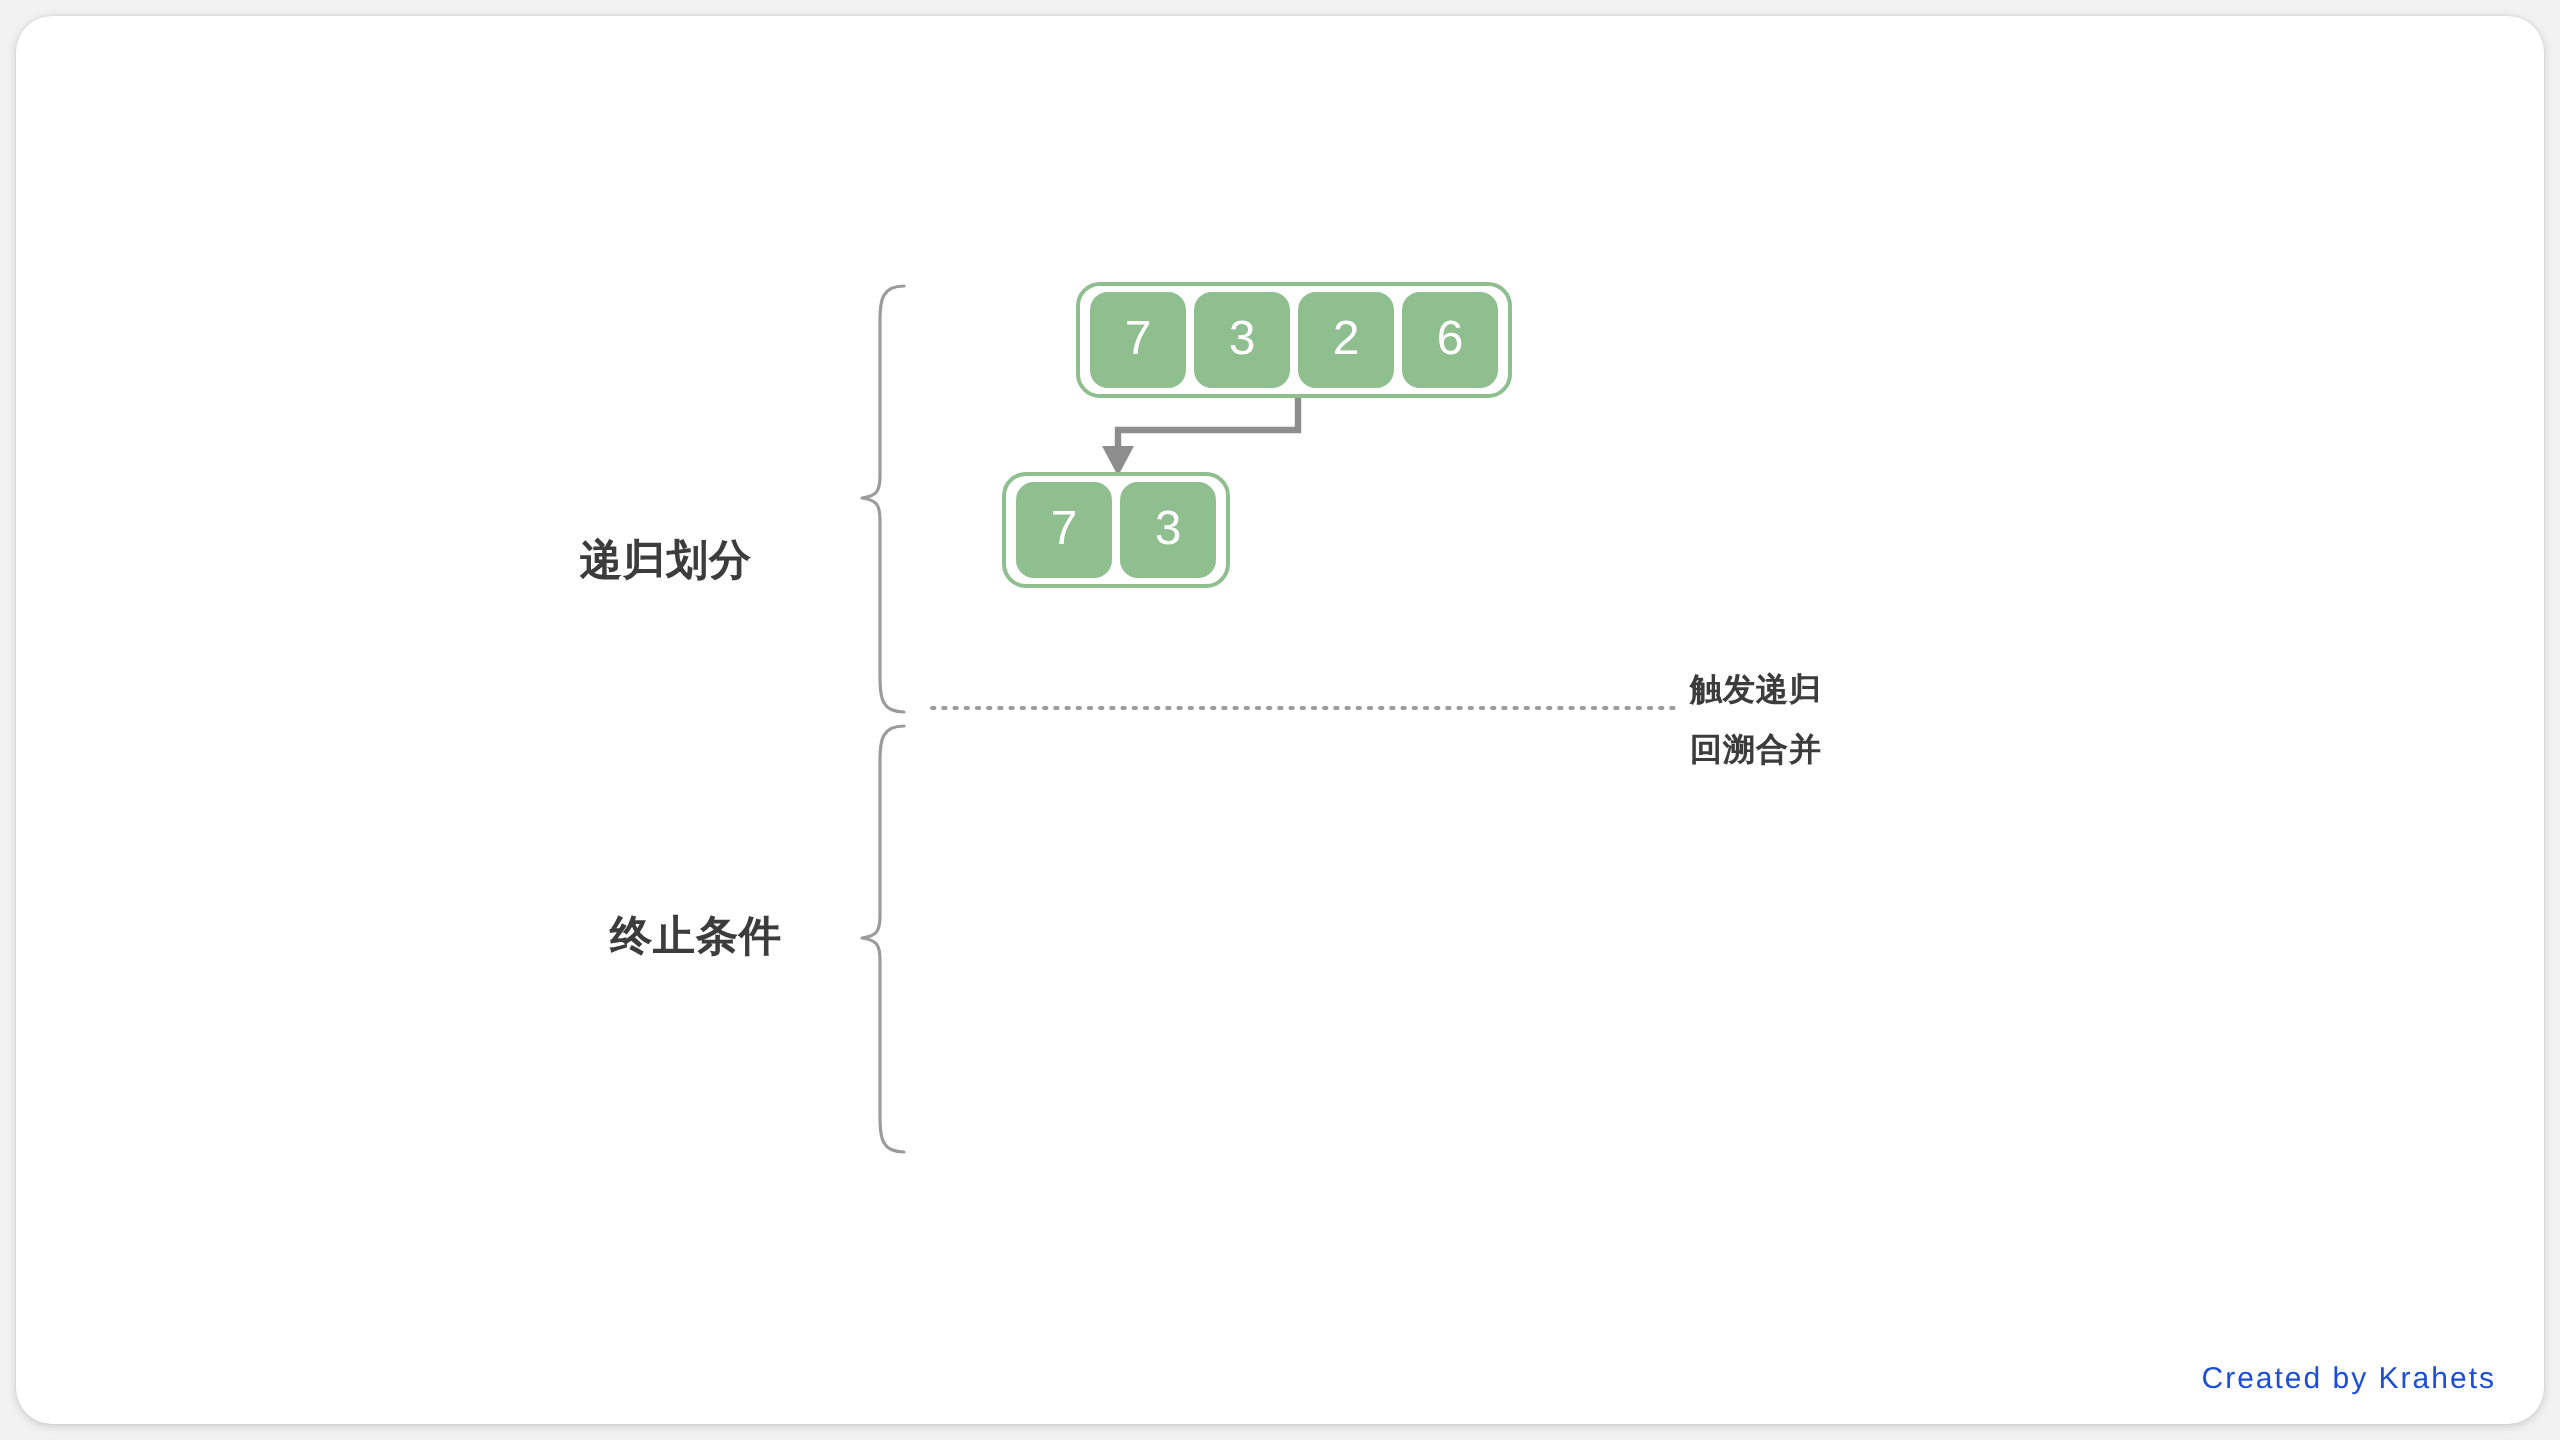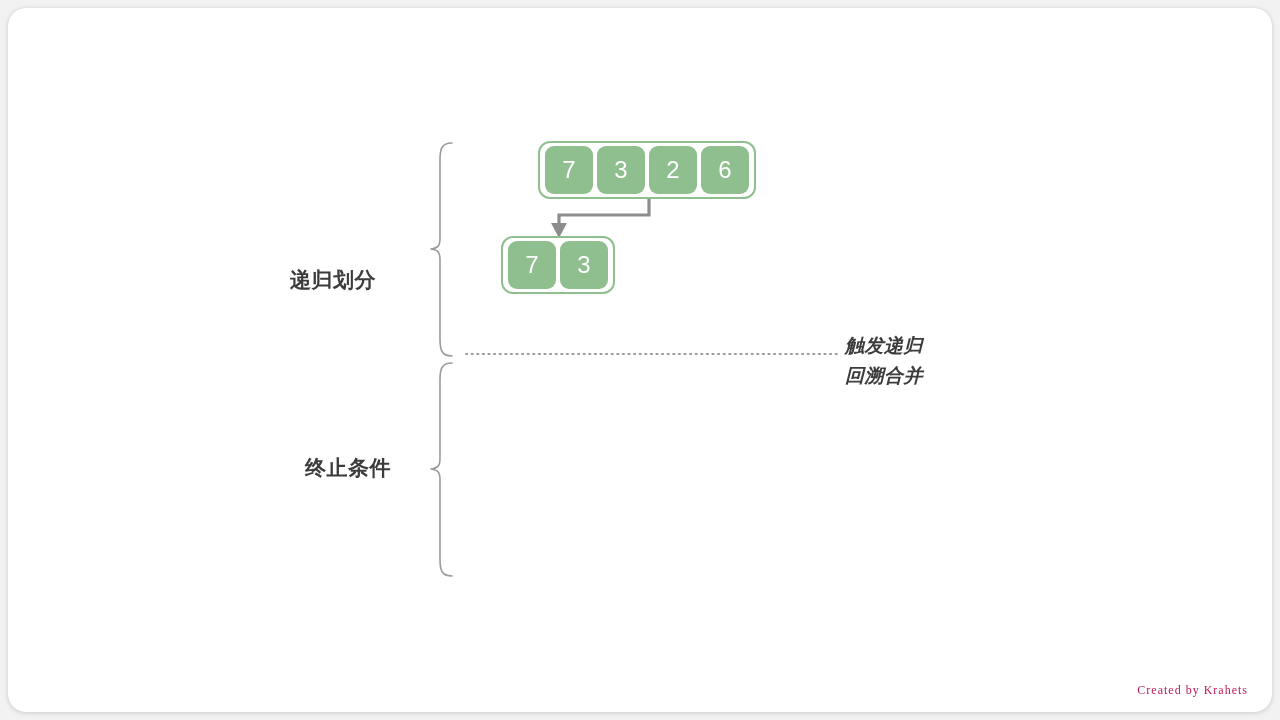--- a/index.html
+++ b/index.html
@@ -54,27 +54,26 @@
     transform: translateY(-50%);
   }
   #label-divide { left: 290px; top: 248px; margin-top: 32px; }
   #label-merge  { left: 305px; top: 468px; }
 
   
   #annotation {
     position: absolute;
     left: 845px;
     top: 331px;
-    font-size: 19px;
+    font-size: 16px;
     font-weight: bold;
     color: #3c3c3c;
     line-height: 30px;
     letter-spacing: 0.5px;
     white-space: nowrap;
-    font-style: italic;
   }
 
   
   .array {
     position: absolute;
     display: flex;
     align-items: center;
     box-sizing: border-box;
     border: 2px solid #8fbe8f;
     border-radius: 12px;
@@ -96,23 +95,23 @@
     line-height: 1;
   }
   #array-top    { left: 538px; top: 141px; }
   #array-bottom { left: 501px; top: 236px; }
 
   
   #watermark {
     position: absolute;
     right: 32px;
     bottom: 22px;
-    font-family: Liberation Serif, serif;
-    font-size: 12px;
-    color: #be185d;
+    font-family: Liberation Sans, sans-serif;
+    font-size: 15px;
+    color: #1d4ed8;
     letter-spacing: 1px;
     white-space: nowrap;
   }
 </style>
 </head>
 <body>
 
 <div id="stage">
 
   <div id="card"></div>

